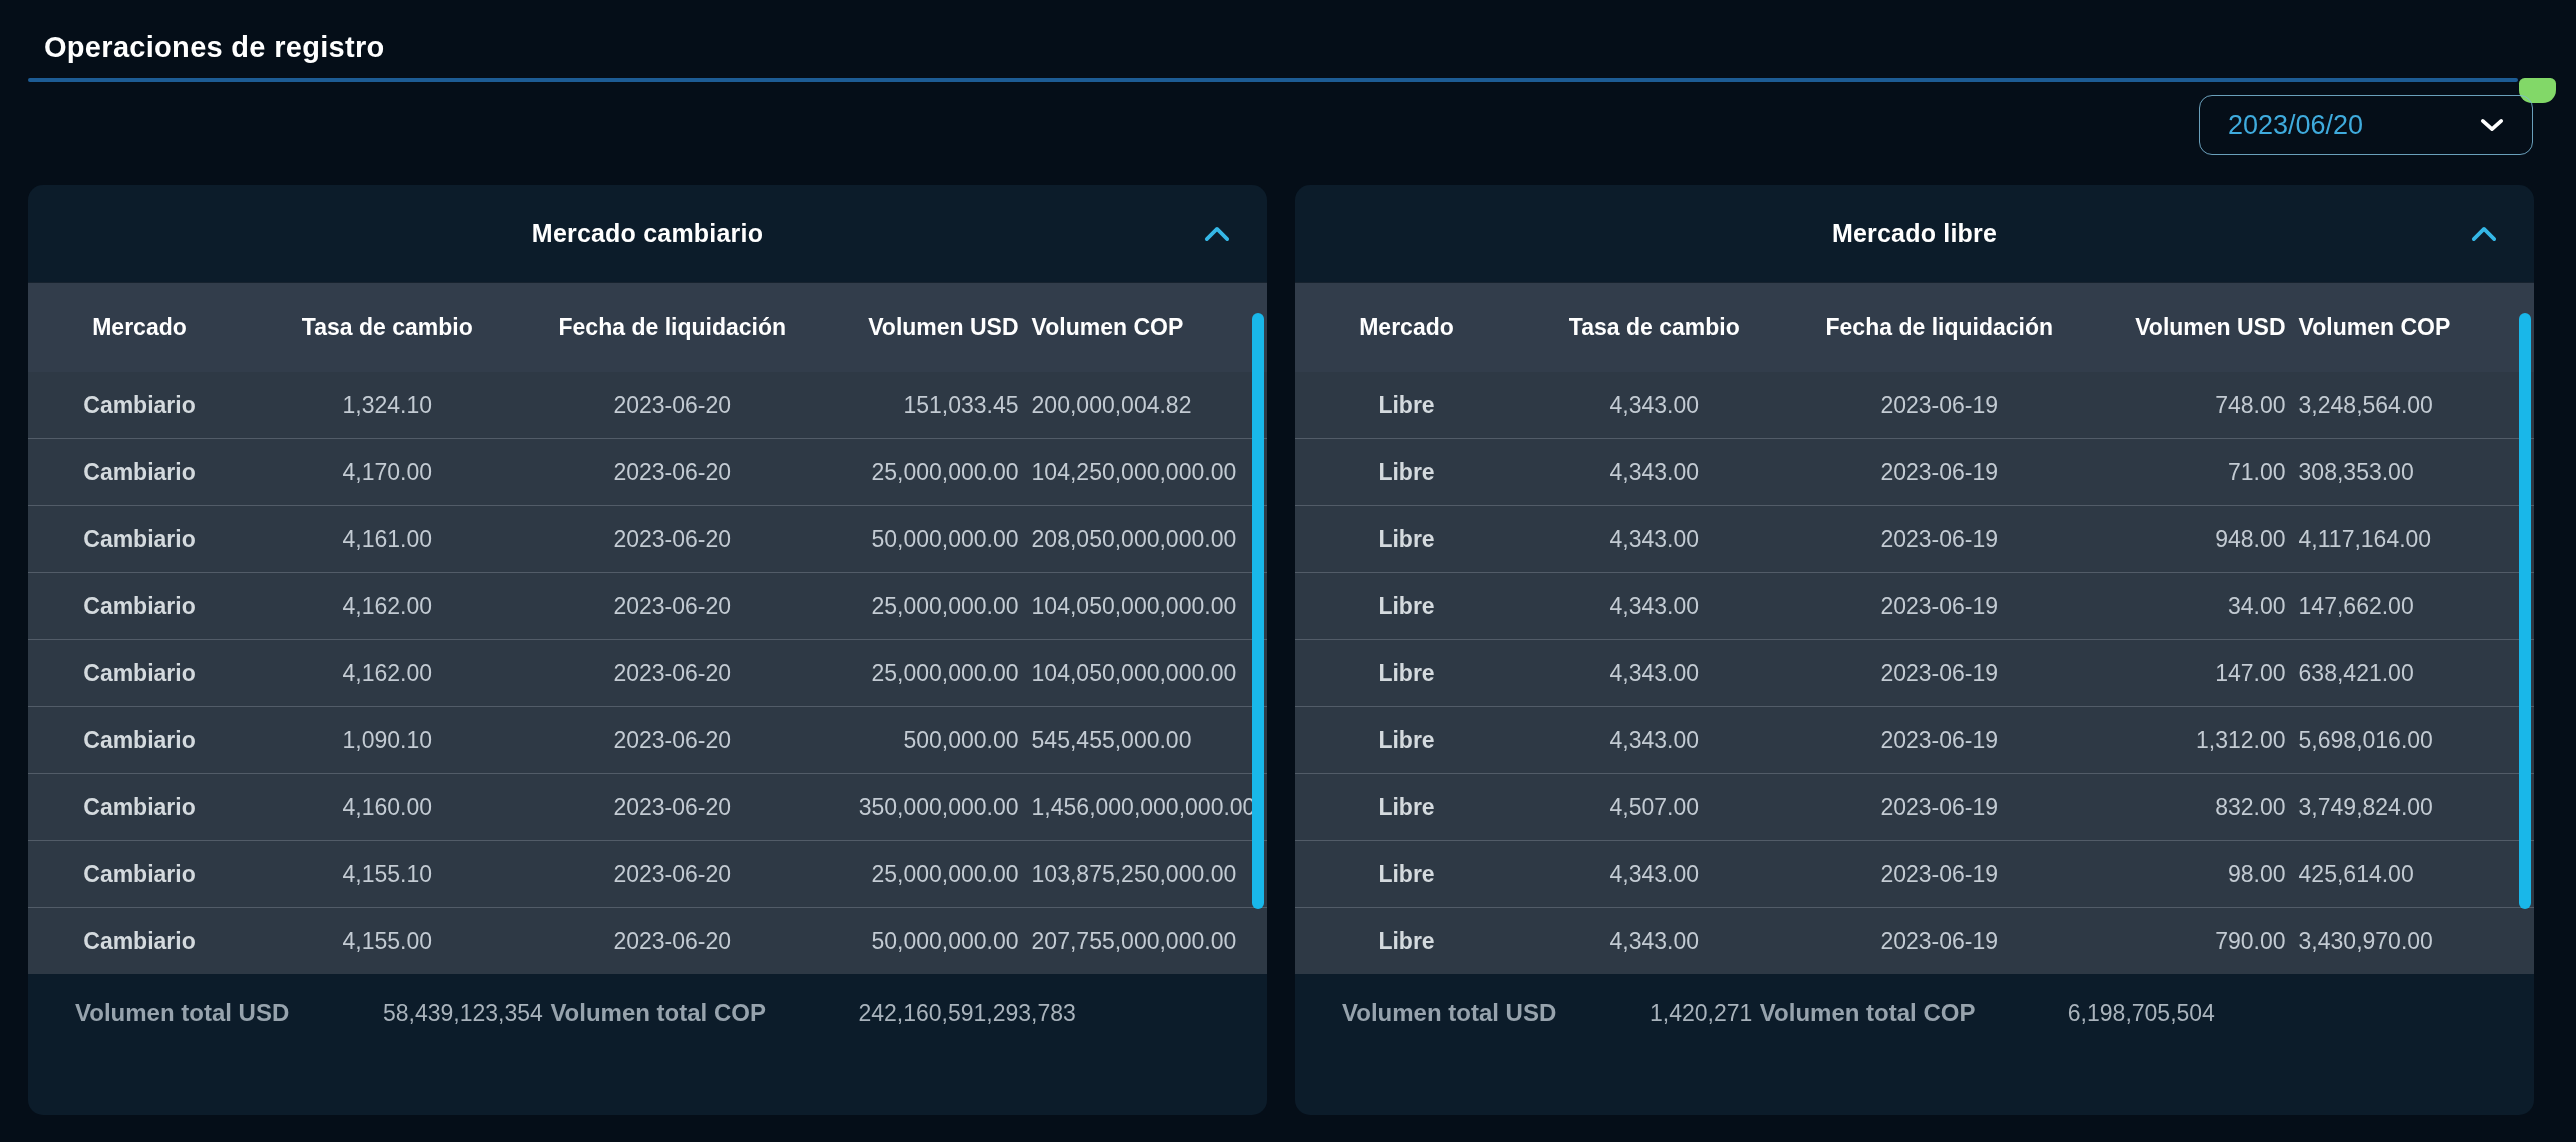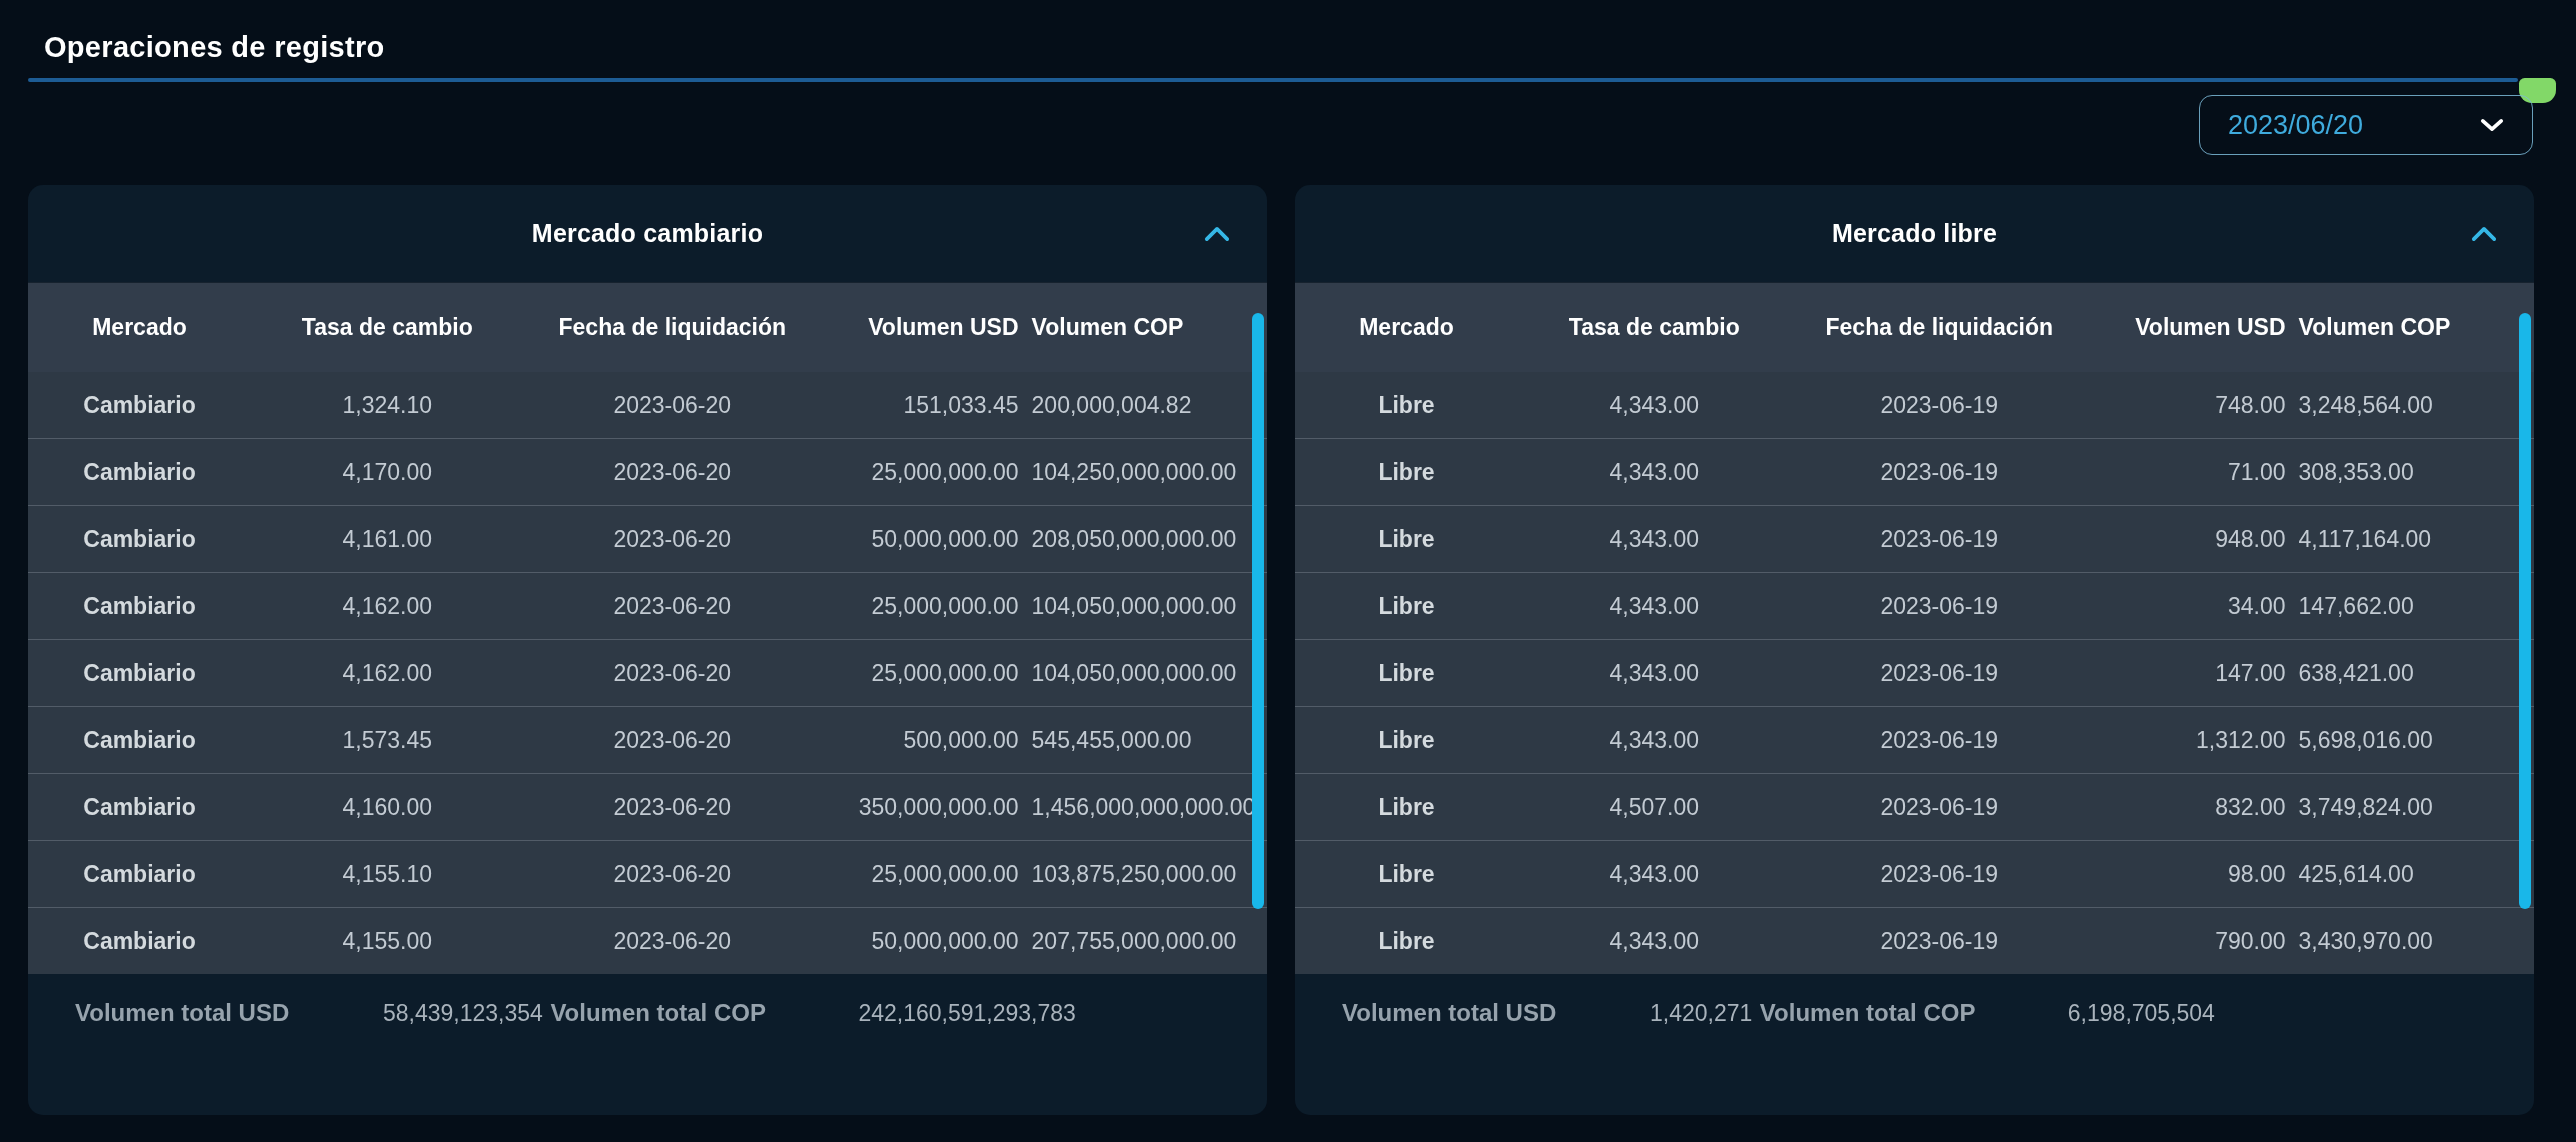--- a/index.html
+++ b/index.html
@@ -138,21 +138,21 @@
             </tr>
             <tr>
               <td class="c0">Cambiario</td>
               <td class="c1">4,162.00</td>
               <td class="c2">2023-06-20</td>
               <td class="c3">25,000,000.00</td>
               <td class="c4">104,050,000,000.00</td>
             </tr>
             <tr>
               <td class="c0">Cambiario</td>
-              <td class="c1">1,573.45</td>
+              <td class="c1">1,090.10</td>
               <td class="c2">2023-06-20</td>
               <td class="c3">500,000.00</td>
               <td class="c4">545,455,000.00</td>
             </tr>
             <tr>
               <td class="c0">Cambiario</td>
               <td class="c1">4,160.00</td>
               <td class="c2">2023-06-20</td>
               <td class="c3">350,000,000.00</td>
               <td class="c4">1,456,000,000,000.00</td>

